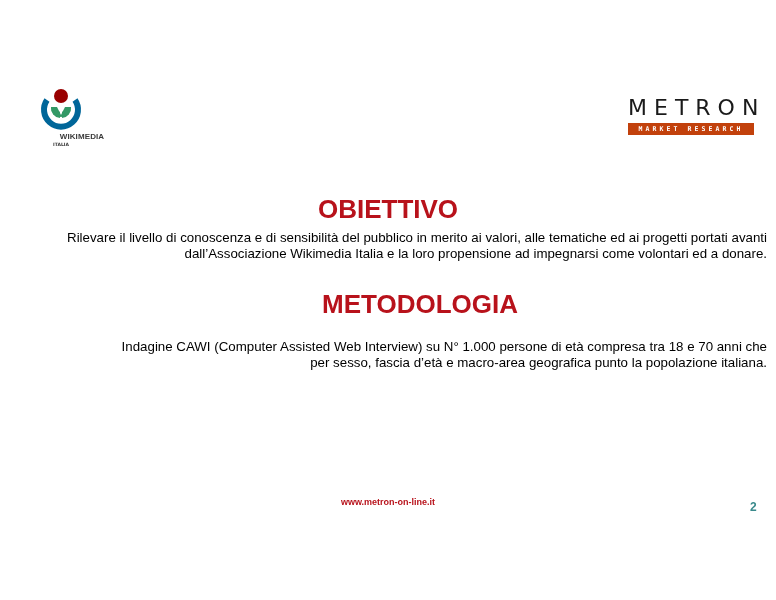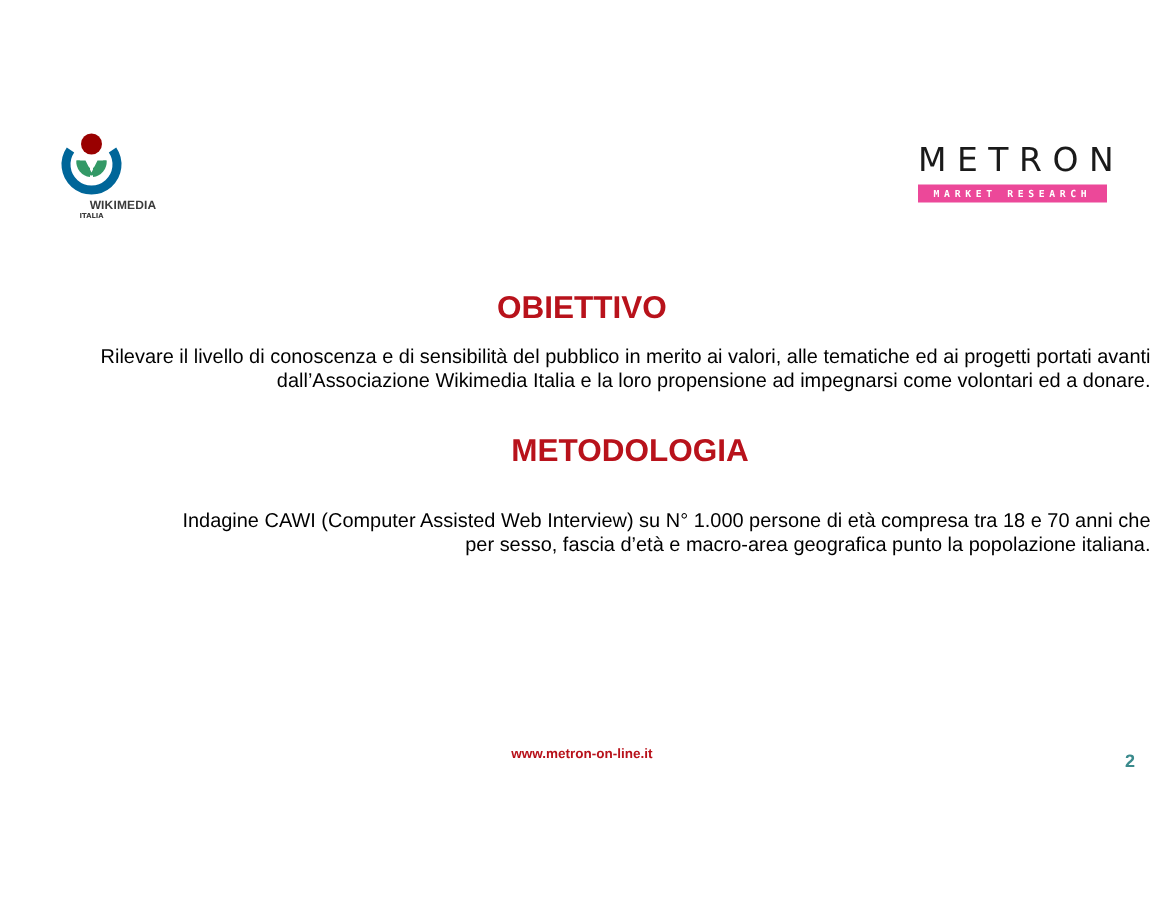--- a/index.html
+++ b/index.html
@@ -45,54 +45,54 @@
       top: 142px;
       width: 62px;
       text-align: center;
       font-family: "DejaVu Sans", sans-serif;
       font-size: 4.5px;
       font-weight: bold;
       color: #3b3b3b;
     }
     .metron {
       position: absolute;
-      left: 612px;
+      left: 628px;
       top: 96px;
       width: 128px;
     }
     .metron-word {
       font-family: "DejaVu Sans", sans-serif;
       font-size: 22px;
       letter-spacing: 7px;
       color: #1a1a1a;
       line-height: 24px;
       white-space: nowrap;
     }
     .metron-bar {
       margin-top: 3px;
-      background: #ec4899;
+      background: #c2410c;
       height: 12px;
       width: 126px;
       color: #ffffff;
       font-family: "DejaVu Sans Mono", monospace;
       font-weight: bold;
       font-size: 6.5px;
       letter-spacing: 3.1px;
       text-align: center;
       line-height: 12px;
       white-space: nowrap;
     }
     .heading {
       position: absolute;
       left: 0;
       width: 776px;
       text-align: center;
       font-family: "Liberation Sans", sans-serif;
       font-weight: bold;
-      font-size: 21px;
+      font-size: 26px;
       color: #b8121b;
     }
     .h-obiettivo { top: 194px; }
     .h-metodologia { top: 289px; margin-left: 32px; }
     .para {
       position: absolute;
       left: 27px;
       width: 740px;
       font-family: "Liberation Sans", sans-serif;
       font-size: 13.3px;

